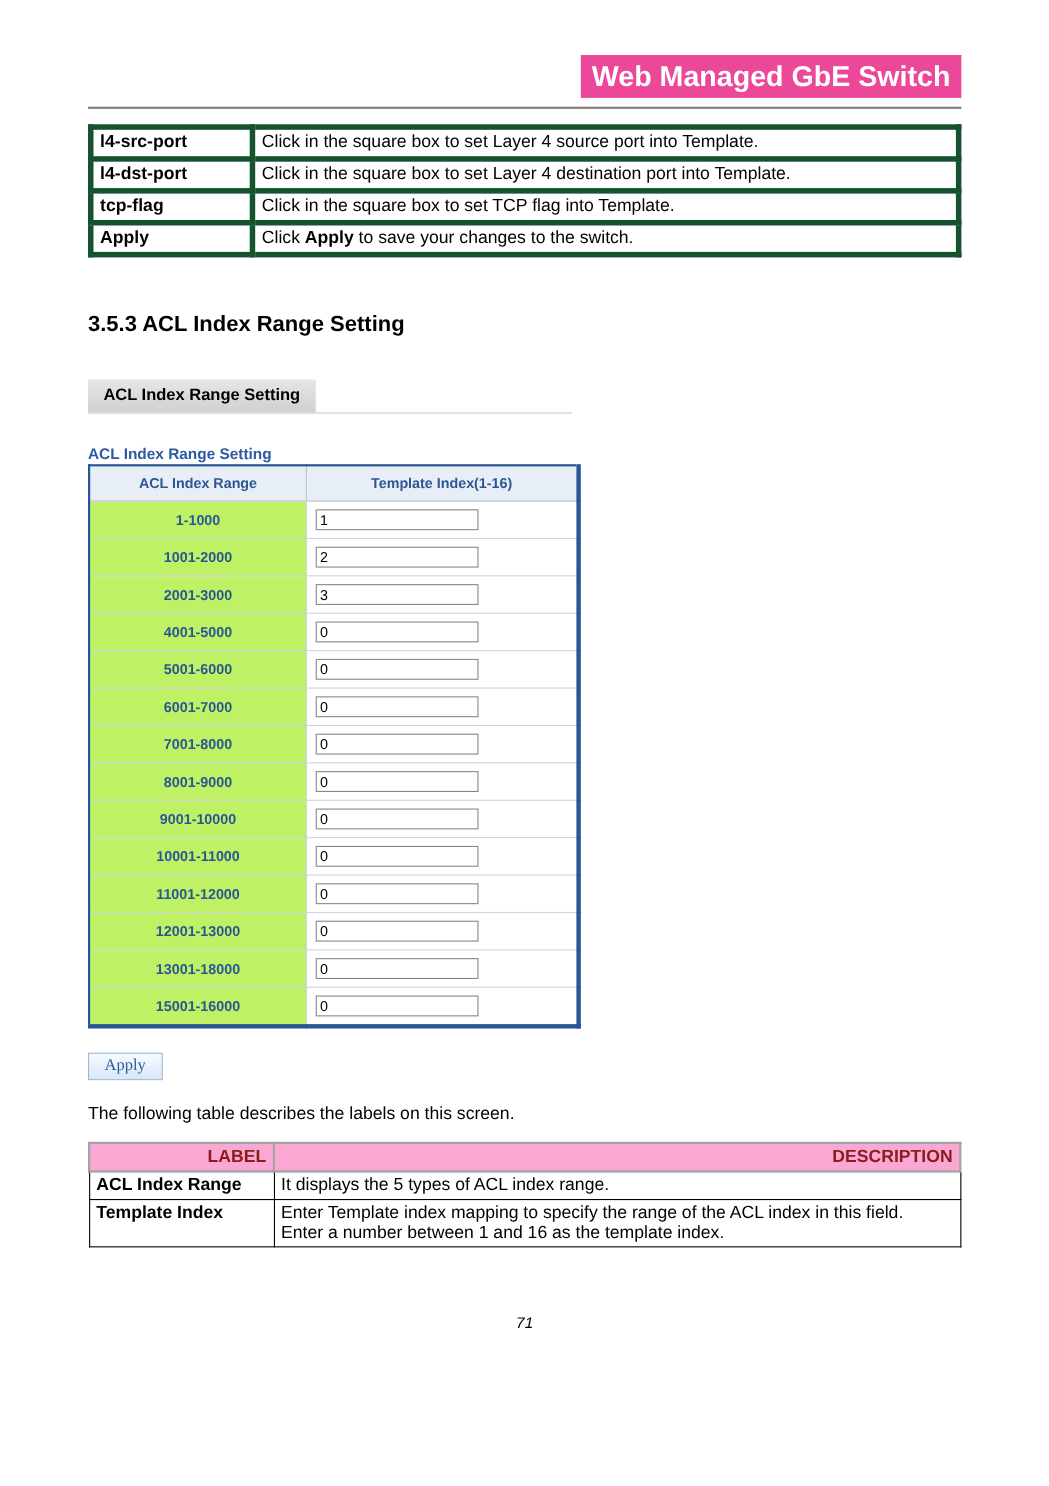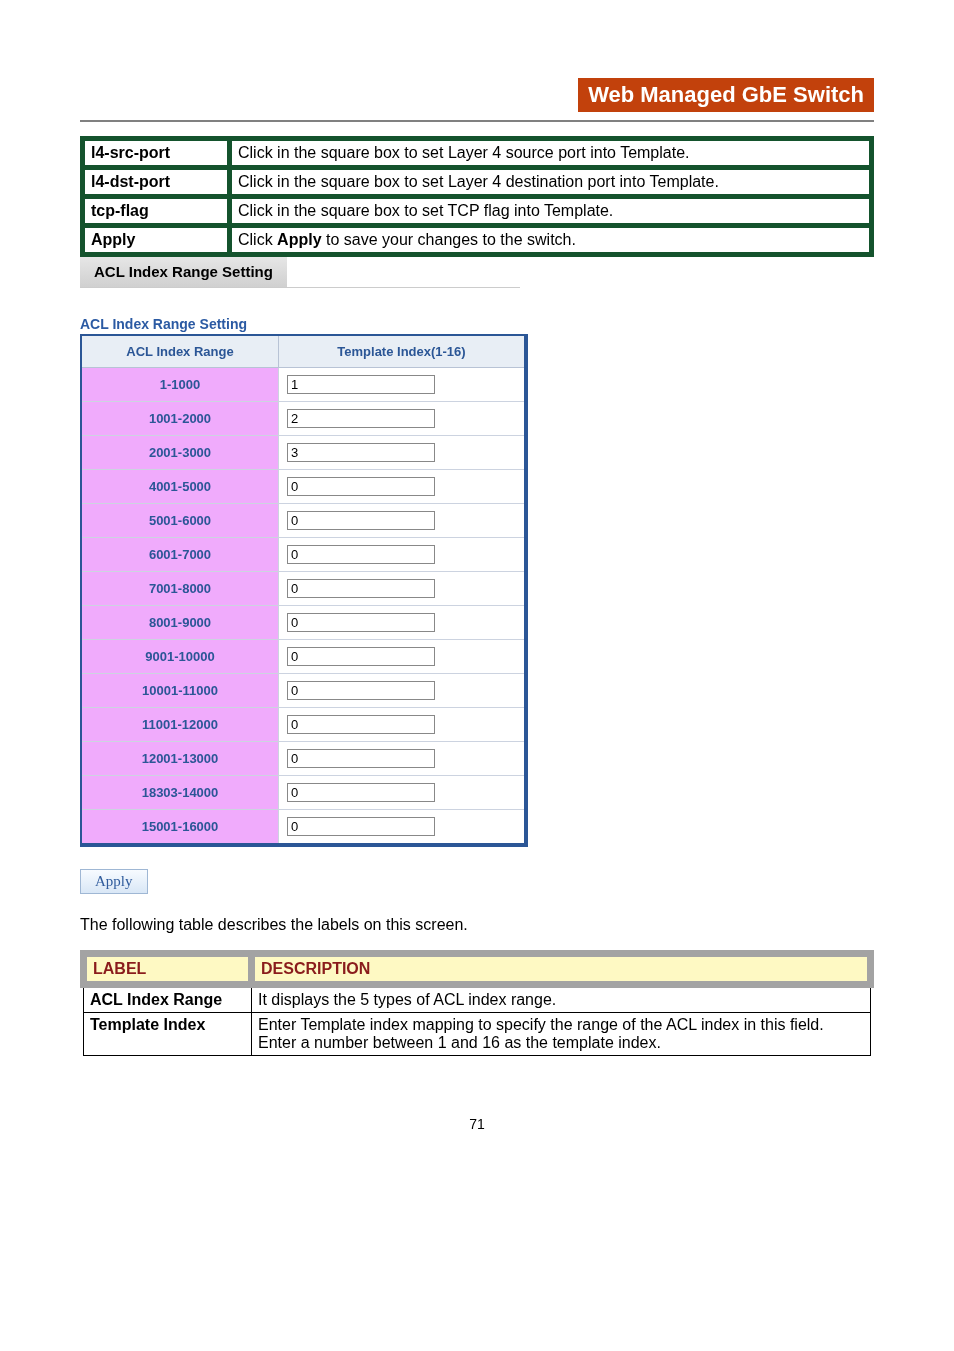--- a/index.html
+++ b/index.html
@@ -11,26 +11,25 @@
   }
   .page {
     padding: 50px 80px 40px 80px;
   }
   .header-bar {
     display: flex;
     justify-content: flex-end;
     margin-bottom: 8px;
   }
   .header-title {
-    background: #c2410c;
+    background: #ec4899;
     color: #fff;
-    font-size: 22px;
+    font-size: 26px;
     font-weight: bold;
     padding: 4px 10px;
-    margin-top: 28px;
   }
   .header-underline {
     border-bottom: 2px solid #808080;
     margin-bottom: 14px;
   }
   .top-table {
     width: 100%;
     border-collapse: collapse;
     font-size: 16px;
   }
@@ -90,21 +89,21 @@
   }
   .acl-table th:last-child { border-right: none; }
   .acl-table td {
     border-right: 1px solid #ccd3e0;
     border-bottom: 1px solid #ccd3e0;
     padding: 7px 8px;
     font-size: 13px;
   }
   .acl-table td:last-child { border-right: none; }
   .acl-table td.range-col {
-    background: #f0abfc;
+    background: #bef264;
     color: #2b5696;
     font-weight: bold;
     text-align: center;
     width: 180px;
   }
   .acl-input {
     width: 140px;
     font-size: 13px;
     padding: 1px 3px;
     border: 1px solid #888;
@@ -126,40 +125,41 @@
     font-size: 16px;
     margin-top: 22px;
     margin-bottom: 16px;
   }
   .label-table {
     width: 100%;
     border-collapse: collapse;
     font-size: 16px;
   }
   .label-table th {
-    background: #fef9c3;
+    background: #f9a8d4;
     color: #8a1c1c;
     font-weight: bold;
-    text-align: left;
-    border: 7px solid #a3a3a3;
+    text-align: right;
+    border: 2px solid #a3a3a3;
     padding: 3px 6px;
   }
   .label-table td {
     border: 1px solid #000;
     padding: 3px 6px;
     vertical-align: top;
   }
   .label-table td:first-child {
     font-weight: bold;
     width: 155px;
   }
   .page-num {
     text-align: center;
     font-size: 14px;
     margin-top: 60px;
+    font-style: italic;
   }
 </style>
 </head>
 <body>
 
 <div class="page">
 
   <div class="header-bar">
     <div class="header-title">Web Managed GbE Switch</div>
   </div>
@@ -179,20 +179,21 @@
           <td>tcp-flag</td>
           <td>Click in the square box to set TCP flag into Template.</td>
         </tr>
         <tr>
           <td>Apply</td>
           <td>Click <b>Apply</b> to save your changes to the switch.</td>
         </tr>
       </tbody>
   </table>
 
+  <div class="section-heading">3.5.3 ACL Index Range Setting</div>
 
   <div class="tab-wrap">
     <div class="tab-bg">
       <span class="tab-label">ACL Index Range Setting</span>
     </div>
   </div>
 
   <div class="acl-caption">ACL Index Range Setting</div>
 
   <table class="acl-table">
@@ -245,21 +246,21 @@
         </tr>
         <tr>
           <td class="range-col">11001-12000</td>
           <td><input class="acl-input" value="0" style=""></td>
         </tr>
         <tr>
           <td class="range-col">12001-13000</td>
           <td><input class="acl-input" value="0" style=""></td>
         </tr>
         <tr>
-          <td class="range-col">18303-14000</td>
+          <td class="range-col">13001-18000</td>
           <td><input class="acl-input" value="0" style=""></td>
         </tr>
         <tr>
           <td class="range-col">15001-16000</td>
           <td><input class="acl-input" value="0" style=""></td>
         </tr>
       </tbody>
   </table>
 
   <div class="apply-btn-wrap">

